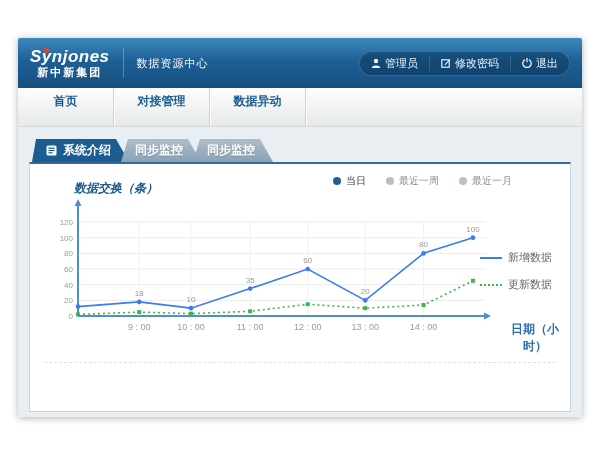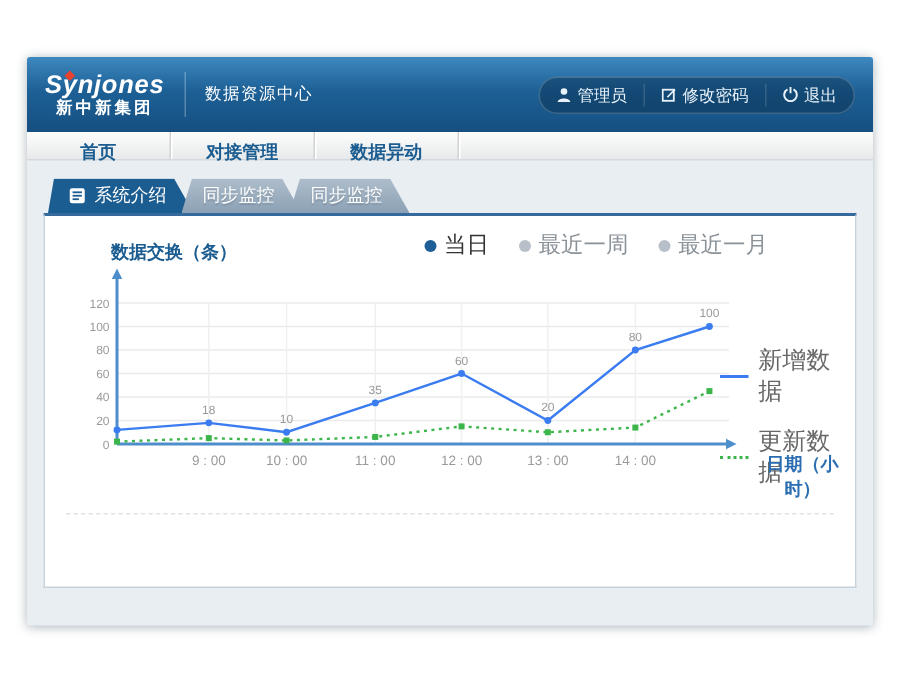--- a/index.html
+++ b/index.html
@@ -18,51 +18,51 @@
   .logo-sub { font-size:11px; font-weight:bold; letter-spacing:2px; display:block;text-align:center; }
   .app-title { color:#fff; font-size:11px; margin-left:13px; padding-left:13px; height:30px;
     line-height:30px; border-left:1px solid rgba(255,255,255,.28); letter-spacing:1px; }
   .user-pill { margin-left:auto; background:rgba(6,42,72,.42); border:1px solid rgba(255,255,255,.18);
     border-radius:13px; display:flex; align-items:center; height:25px; color:#e9f2fa; font-size:11px; }
   .user-item { padding:0 11px; display:flex; align-items:center; gap:4px; cursor:pointer; }
   .user-item + .user-item { border-left:1px solid rgba(255,255,255,.14); }
   .uicon { display:inline-flex; }
 
   
-  .nav { height:19px; background:linear-gradient(180deg,#fdfdfd,#e7e9ea); border-bottom:1px solid #d3d9de;
+  .nav { height:39px; background:linear-gradient(180deg,#fdfdfd,#e7e9ea); border-bottom:1px solid #d3d9de;
     display:flex; }
   .nav-item { width:96px; text-align:center; line-height:26px; font-size:12px; font-weight:bold;
     color:#1b5c91; border-right:1px solid #d2d2d2; box-shadow:1px 0 0 #ffffff; cursor:pointer; }
 
   
   .content { padding:12px 11px 0; }
   .tabs { display:flex; height:23px; margin-left:3px; position:relative; z-index:2; }
-  .tab { position:relative; color:#fff; font-size:12px; font-weight:normal; line-height:23px;
+  .tab { position:relative; color:#fff; font-size:12px; font-weight:bold; line-height:23px;
     padding:0 18px 0 14px; cursor:pointer; clip-path:polygon(0 100%,7px 0,calc(100% - 13px) 0,100% 100%); }
   .tab.active { background:#1b5c91; display:flex; align-items:center; gap:6px;
     clip-path:polygon(0 100%,4px 0,calc(100% - 13px) 0,100% 100%); }
   .tab.inactive { background:linear-gradient(180deg,#aebdcb,#8ba1b5); margin-left:-8px;
     text-shadow:0 1px 1px rgba(0,0,0,.15); }
   .tab-icon { display:inline-flex; }
 
   .panel { position:relative; background:#fff; border:1px solid #c7d1da; border-top:2px solid #36699c;
     height:250px; }
 
-  .filters { position:absolute; top:10px; right:58px; display:flex; gap:20px; font-size:15px;
+  .filters { position:absolute; top:10px; right:58px; display:flex; gap:20px; font-size:10px;
     color:#555; align-items:center; }
   .filter-item { display:flex; align-items:center; gap:5px; cursor:pointer; }
   .fdot { width:8px; height:8px; border-radius:50%; background:#b7c0c9; }
   .filter-item.selected .fdot { background:#1d5f96; }
   .filter-item.selected .flabel { color:#333; }
   .flabel { color:#8a9299; }
 
-  .y-title { position:absolute; top:16px; left:44px; color:#1b5c91; font-weight:bold; font-size:12px; }
+  .y-title { position:absolute; top:16px; left:44px; color:#1b5c91; font-weight:bold; font-size:12px;font-style:italic; }
   #chart-svg { position:absolute; top:32px; left:12px; }
 
-  .legend { position:absolute; top:86px; right:8px; width:82px; font-size:16px; color:#666; }
+  .legend { position:absolute; top:86px; right:8px; width:82px; font-size:11px; color:#666; }
   .legend-item { display:flex; align-items:center; gap:6px; margin-bottom:12px; }
   .lsample { width:22px; height:0; }
   .lsample.solid { border-top:2px solid #3b7cf0; }
   .lsample.dotted { border-top:2px dotted #3cb54a; }
 
   .xlabel { position:absolute; top:157px; left:470px; color:#2a6db0; font-weight:bold; font-size:12px;text-align:center; }
 
   .note-divider { position:absolute; left:14px; right:14px; top:198px; border-top:1px dashed #dfe3e6; }
   .note { position:absolute; left:30px; right:16px; top:208px; font-size:10.5px; color:#8b9198;
     letter-spacing:.3px; }

